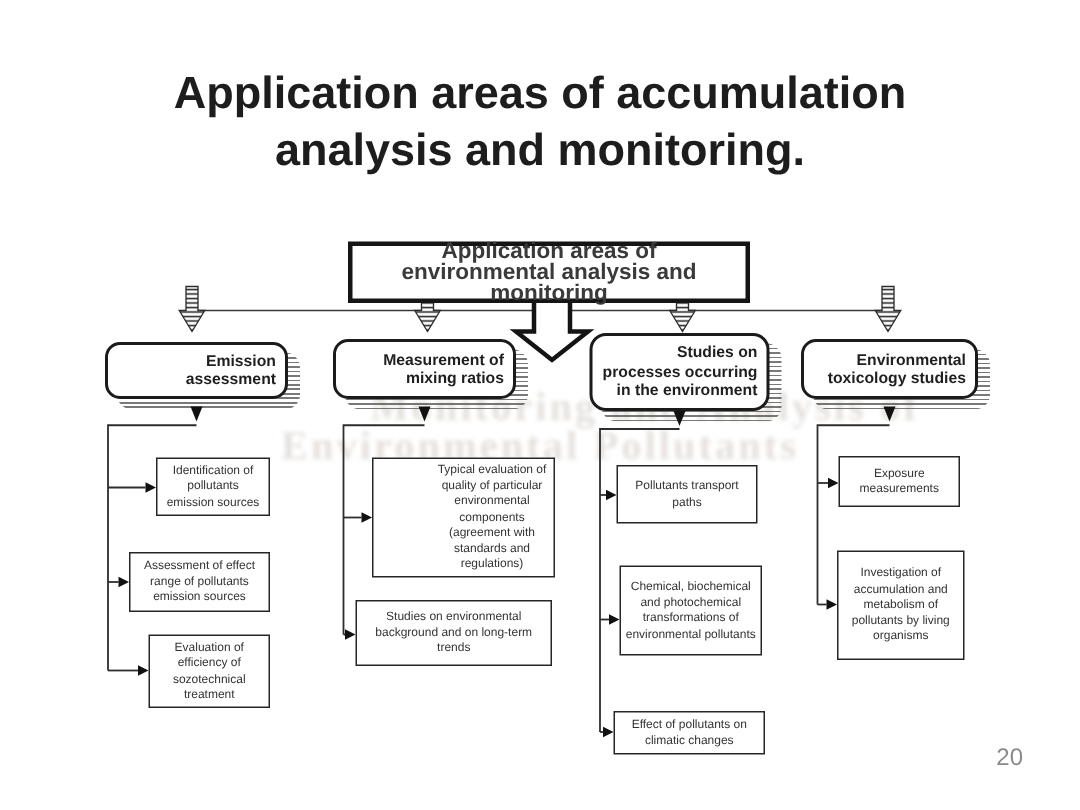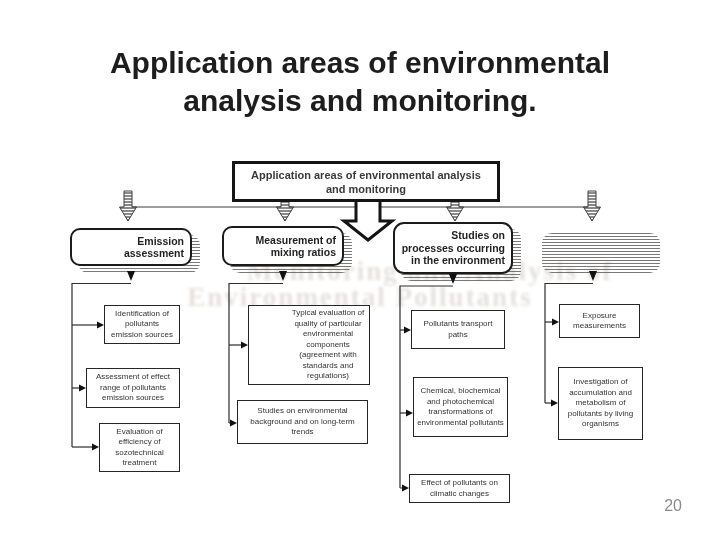--- a/index.html
+++ b/index.html
@@ -21,21 +21,21 @@
   }
   .ghost1{left:150px;top:256px;width:560px;text-align:center;}
   .ghost2{left:150px;top:282px;width:420px;text-align:center;}
   svg.wires{position:absolute;left:0;top:0;z-index:2;}
   .box{
     position:absolute;z-index:3;background:#ffffff;
     display:flex;align-items:center;justify-content:center;text-align:center;
     color:#2e2e2e;box-sizing:border-box;
   }
   .root-box{
-    border:3px solid #151515;font-size:11px;font-weight:600;
+    border:3px solid #151515;font-size:15px;font-weight:600;
     line-height:14px;color:#3a3a3a;padding:2px 14px;
   }
   .branch-box{
     border:2px solid #1b1b1b;border-radius:10px;
     font-size:10.5px;font-weight:bold;line-height:12.5px;
     color:#1f1f1f;padding:2px 6px;text-align:right;
   }
   .hatch{
     position:absolute;z-index:1;border-radius:10px;
     background:repeating-linear-gradient(180deg,#4c4c4c 0 1px,transparent 1px 3px);
@@ -52,21 +52,21 @@
 </style>
 </head>
 <body>
 
 <div class="slide">
 
   <div class="ghost ghost1">Monitoring and Analysis of</div>
   <div class="ghost ghost2">Environmental Pollutants</div>
 
   <div class="slide-title">
-    <div>Application areas of environmental</div>
+    <div>Application areas of accumulation</div>
     <div>analysis and monitoring.</div>
   </div>
 
   <svg class="wires" width="720" height="540" viewBox="0 0 720 540">
     <defs>
       <pattern id="stripe" width="4" height="3" patternUnits="userSpaceOnUse">
         <rect width="4" height="3" fill="#ffffff"></rect>
         <line x1="0" y1="1" x2="4" y2="1" stroke="#2c2c2c" stroke-width="1.1"></line>
       </pattern>
     </defs>
@@ -126,20 +126,21 @@
   <div class="box root-box" style="left:232px;top:161px;width:268px;height:41px;">Application areas of environmental analysis and monitoring</div>
 
   <div class="hatch" style="left:78px;top:235px;width:122px;height:38px;"></div>
   <div class="hatch" style="left:230px;top:233px;width:122px;height:40px;"></div>
   <div class="hatch" style="left:401px;top:229px;width:120px;height:52px;"></div>
   <div class="hatch" style="left:542px;top:233px;width:118px;height:40px;"></div>
 
   <div class="box branch-box" style="left:70px;top:228px;width:122px;height:38px;">Emission assessment</div>
   <div class="box branch-box" style="left:222px;top:226px;width:122px;height:40px;">Measurement of mixing ratios</div>
   <div class="box branch-box" style="left:393px;top:222px;width:120px;height:52px;border-radius:11px;">Studies on processes occurring in the environment</div>
+  <div class="box branch-box" style="left:534px;top:226px;width:118px;height:40px;">Environmental toxicology studies</div>
 
   <div class="box leaf-box" style="left:86px;top:368px;width:94px;height:40px;">Assessment of effect range of pollutants emission sources</div>
   <div class="box leaf-box" style="left:104px;top:305px;width:76px;height:39px;">Identification of pollutants emission sources</div>
   <div class="box leaf-box" style="left:99px;top:423px;width:81px;height:49px;">Evaluation of efficiency of sozotechnical treatment</div>
 
   <div class="box leaf-box" style="left:248px;top:305px;width:122px;height:80px;padding-left:41px;">Typical evaluation of quality of particular environmental components (agreement with standards and regulations)</div>
   <div class="box leaf-box" style="left:237px;top:400px;width:131px;height:44px;">Studies on environmental background and on long-term trends</div>
 
   <div class="box leaf-box" style="left:411px;top:310px;width:94px;height:39px;">Pollutants transport paths</div>
   <div class="box leaf-box" style="left:413px;top:377px;width:95px;height:60px;">Chemical, biochemical and photochemical transformations of environmental pollutants</div>

